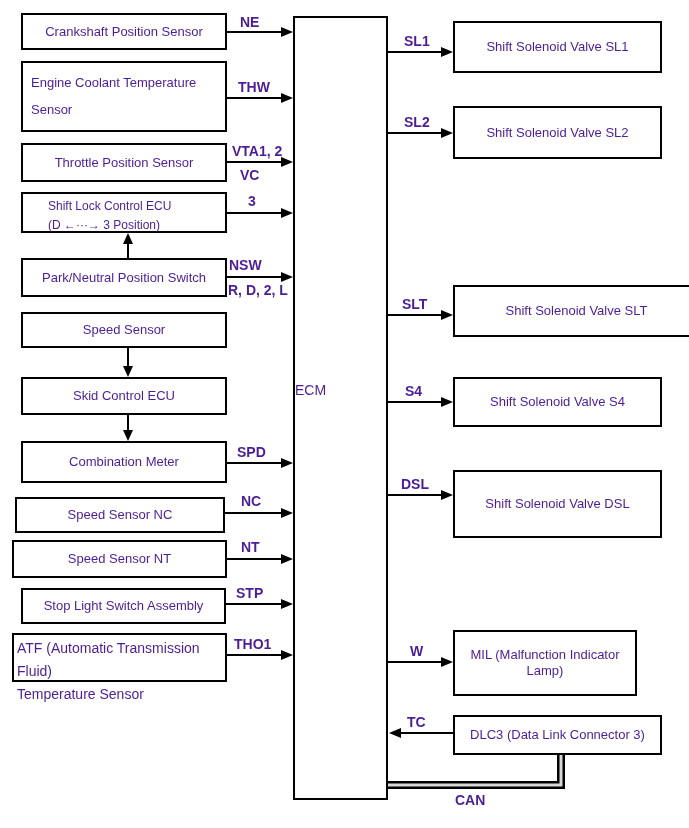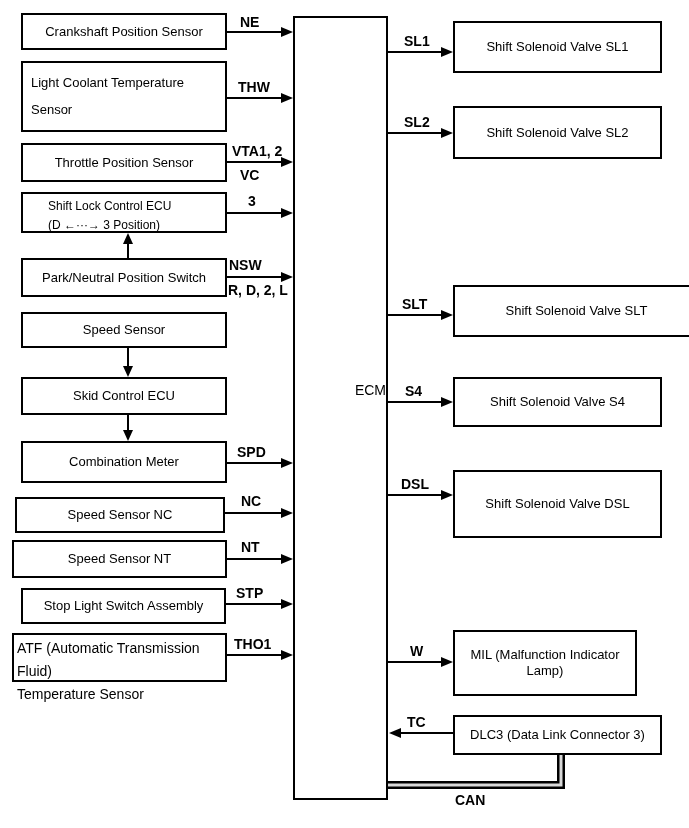--- a/index.html
+++ b/index.html
@@ -1,29 +1,29 @@
 <!DOCTYPE html>
 <html><head>
 <meta charset="utf-8">
 <style>
   html,body{margin:0;padding:0;background:#fff;}
   .page{
     position:relative;width:689px;height:828px;background:#ffffff;
-    font-family:"Liberation Sans",sans-serif;color:#000000;overflow:hidden;
+    font-family:"Liberation Sans",sans-serif;color:#4c1d95;overflow:hidden;
   }
   .box{
     position:absolute;border:2px solid #000;background:#fff;box-sizing:border-box;
     display:flex;align-items:center;justify-content:center;text-align:center;
     font-size:13px;line-height:16px;
   }
   .box.two-line{
     flex-direction:column;align-items:flex-start;justify-content:flex-start;text-align:left;
   }
   .box.ecm{align-items:flex-start;}
-  .ecm-label{position:absolute;left:0;right:0;top:364px;text-align:right;font-size:14px;padding-left:12px;}
+  .ecm-label{position:absolute;left:0;right:0;top:364px;text-align:left;font-size:14px;}
   .hline{position:absolute;height:2px;background:#000;}
   .hline.arrow-e::after{
     content:"";position:absolute;right:-11px;top:-4px;width:0;height:0;
     border-left:12px solid #000;border-top:5px solid transparent;border-bottom:5px solid transparent;
   }
   .hline.arrow-w::before{
     content:"";position:absolute;left:-11px;top:-4px;width:0;height:0;
     border-right:12px solid #000;border-top:5px solid transparent;border-bottom:5px solid transparent;
   }
   .vline{position:absolute;width:2px;background:#000;}
@@ -42,21 +42,21 @@
 </head>
 <body>
 
 <div class="page">
 
   <div class="box" style="left:21px;top:13px;width:206px;height:37px">
     <span>Crankshaft Position Sensor</span>
   </div>
 
   <div class="box two-line" style="left:21px;top:61px;width:206px;height:71px;padding:6px 0 0 8px;line-height:27px">
-    <span>Light Coolant Temperature</span>
+    <span>Engine Coolant Temperature</span>
     <span>Sensor</span>
   </div>
 
   <div class="box" style="left:21px;top:143px;width:206px;height:39px">
     <span>Throttle Position Sensor</span>
   </div>
 
   <div class="box two-line" style="left:21px;top:192px;width:206px;height:41px;padding:3px 0 16px 25px;line-height:19px;font-size:12px">
     <span>Shift Lock Control ECU</span>
     <span>(D ←···→ 3 Position)</span>

